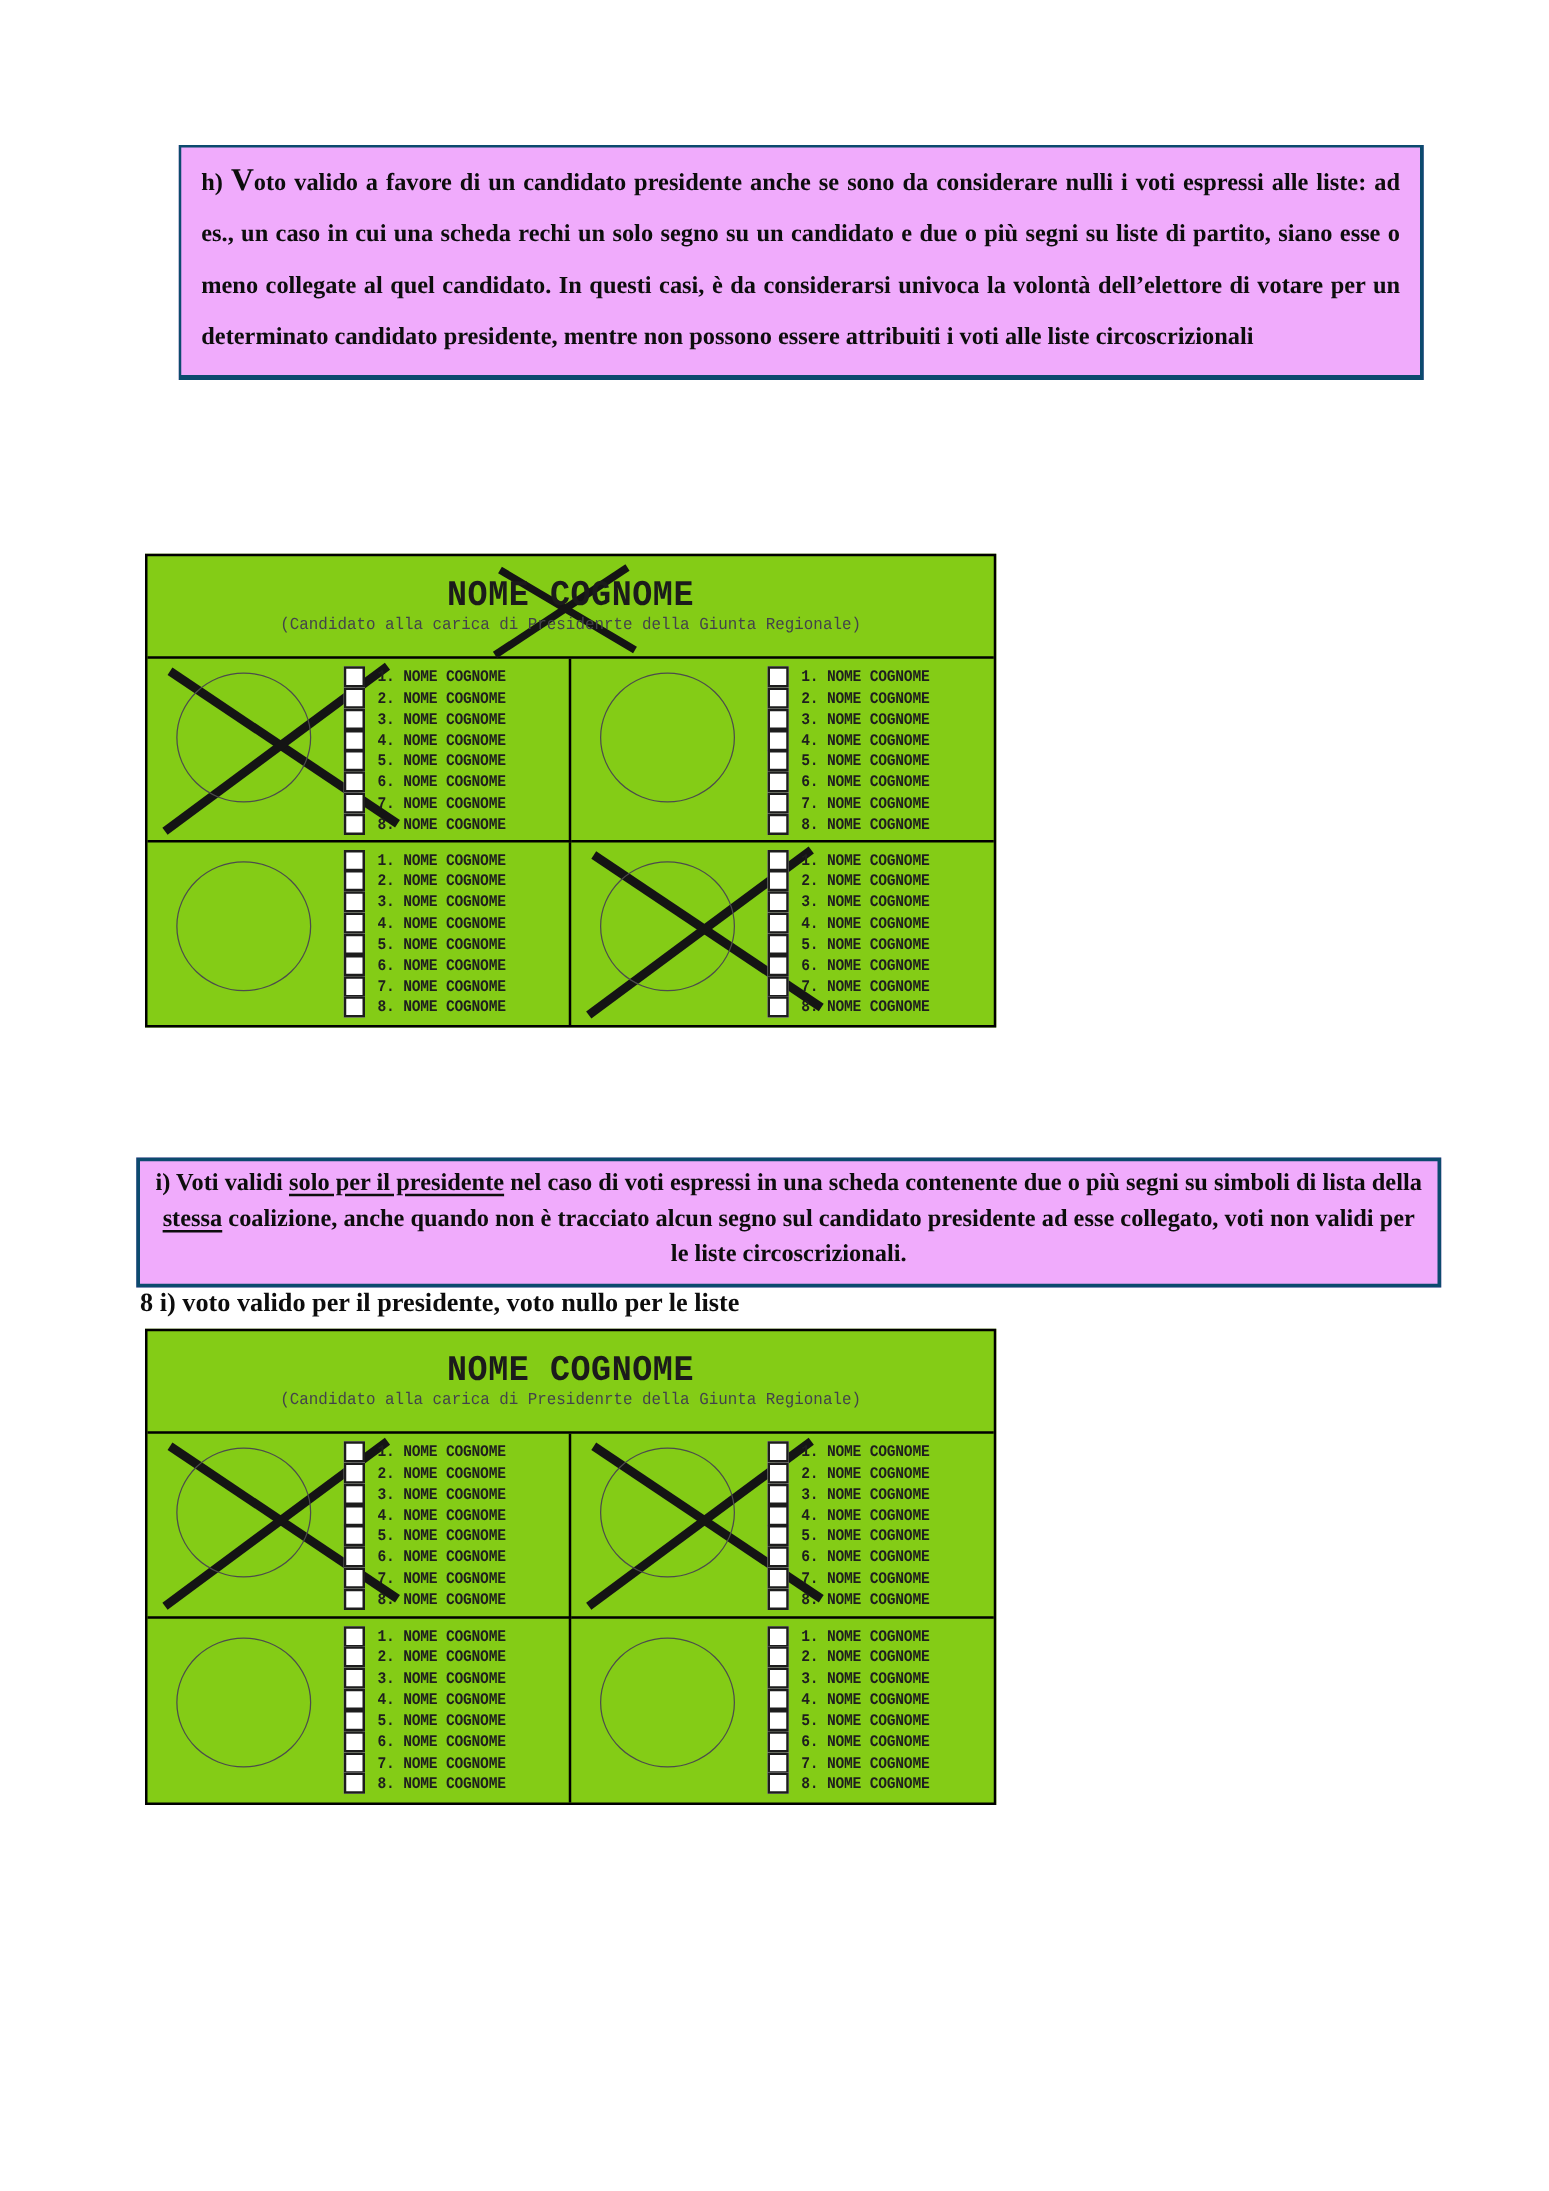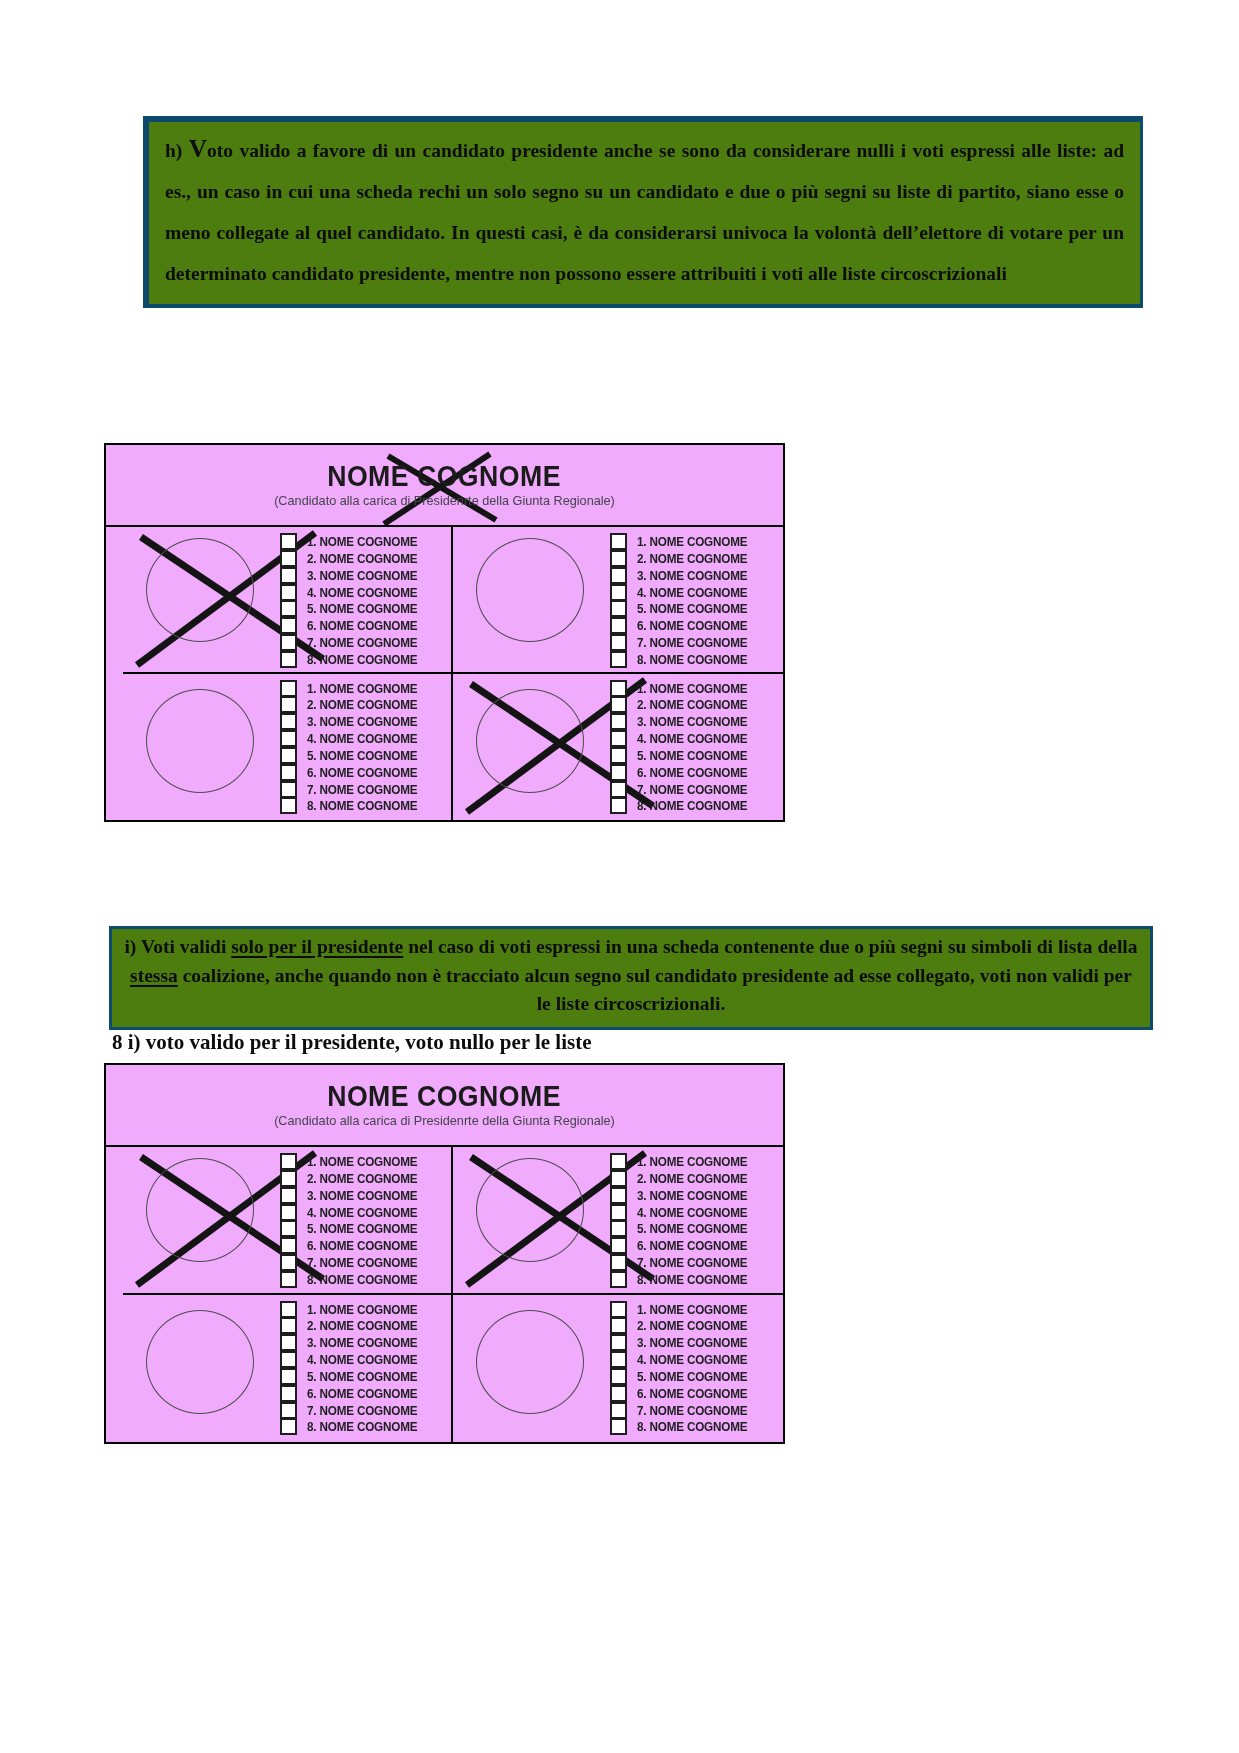--- a/index.html
+++ b/index.html
@@ -4,21 +4,21 @@
 <style>
   html,body { margin:0; padding:0; background:#ffffff; }
   #page {
     position:relative; width:1239px; height:1753px; margin:0 auto;
     background:#ffffff; font-family:"Liberation Serif", serif; color:#0f0f0f;
     overflow:hidden;
   }
 
   
   .rule-box {
-    position:absolute; border:6px solid #0c4a6e; background:#4d7c0f;
+    position:absolute; border:2px solid #0c4a6e; background:#f0abfc;
     font-weight:bold; color:#0d0d0d;
   }
   #box-h {
     left:143px; top:116px; width:959px;
     border-bottom-width:4px; border-right-width:3px;
     padding:6px 16px 10px 16px;
     font-size:19.5px; line-height:41px; text-align:justify;
   }
   #box-h .bigcap { font-size:1.3em; }
   #box-i {
@@ -31,44 +31,44 @@
 
   .caption {
     position:absolute; font-weight:bold; font-size:21px; color:#0d0d0d;
     white-space:nowrap;
   }
   #caption-h { left:118px; top:360px; }
   #caption-i { left:112px; top:1030px; }
 
   
   .ballot {
-    position:absolute; left:104px; width:677px;
-    border:2px solid #000; background:#f0abfc;
-    font-family:Liberation Sans, sans-serif;
+    position:absolute; left:116px; width:677px;
+    border:2px solid #000; background:#84cc16;
+    font-family:Liberation Mono, monospace;
   }
   #ballot1 { top:443px; height:375px; }
   #ballot2 { top:1063px; height:377px; }
 
   .ballot-header {
     position:relative; height:80px; border-bottom:2px solid #000;
     text-align:center; overflow:visible;
   }
   .ballot-title {
     display:inline-block; margin-top:15px;
     font-weight:bold; font-size:29px; letter-spacing:0.5px; color:#1b1b1b;
     transform:scaleX(0.92); transform-origin:center; white-space:nowrap;
   }
   .ballot-subtitle {
     margin-top:0px; font-size:13.5px; color:#43434b;
     transform:scaleX(0.94); transform-origin:center; white-space:nowrap;
   }
 
   .quad-grid {
     position:absolute; left:0; top:82px; right:0; bottom:0;
-    display:grid; grid-template-columns:1fr 1fr; grid-template-rows:1fr 1fr;padding-left:17px;
+    display:grid; grid-template-columns:1fr 1fr; grid-template-rows:1fr 1fr;
   }
   .quadrant { position:relative; overflow:visible; }
   .quadrant.qtl { border-right:2px solid #000; border-bottom:2px solid #000; }
   .quadrant.qtr { border-bottom:2px solid #000; }
   .quadrant.qbl { border-right:2px solid #000; }
 
   .q-circle {
     position:absolute; left:23px; top:11px; width:106px; height:102px;
     border:1.5px solid #4c4c4c; border-radius:50%; background:transparent;
   }

